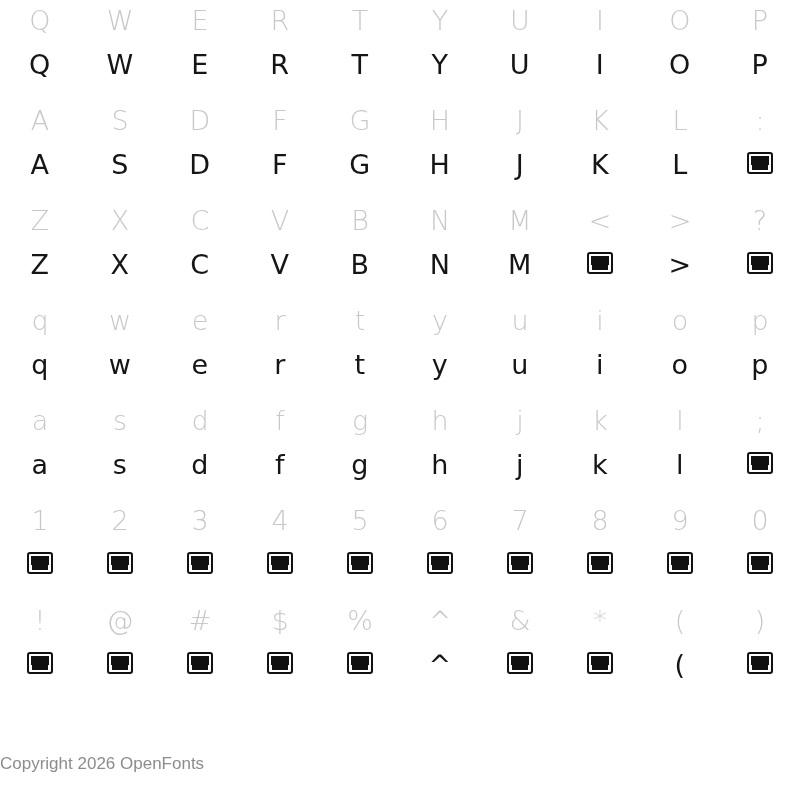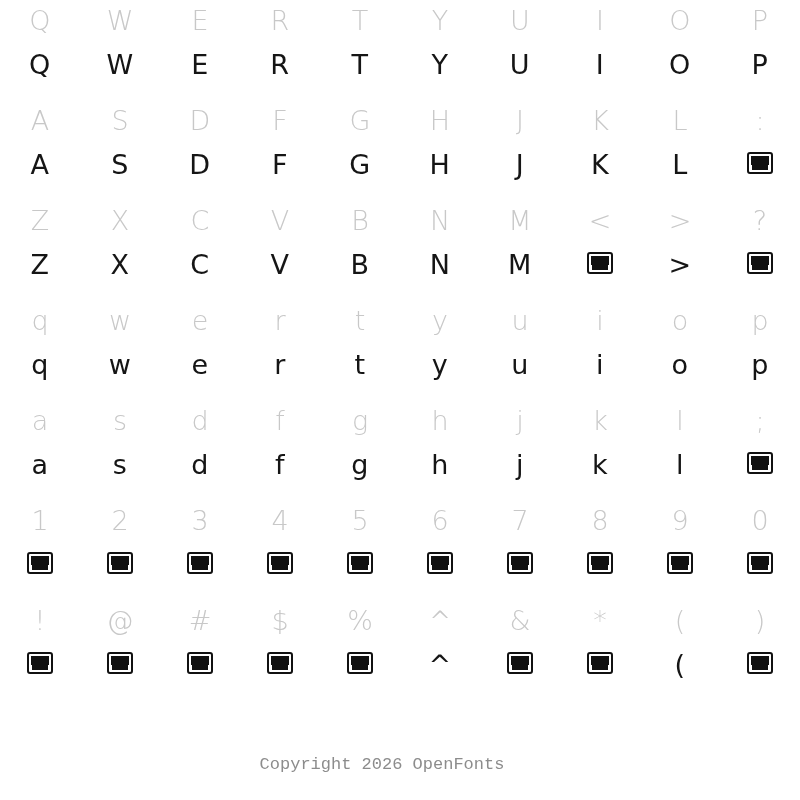--- a/index.html
+++ b/index.html
@@ -97,22 +97,21 @@
     left: 3px;
     width: 20px;
     height: 2px;
     background: #ffffff;
   }
   .footer {
     position: absolute;
     left: 0;
     right: 0;
     bottom: 26px;
-    text-align: center;
-    font-family: Liberation Mono, monospace;
+    font-family: Liberation Sans, sans-serif;
     font-size: 17px;
     color: #8c8c8c;
     padding-right: 36px;
     box-sizing: border-box;
   }
 </style>
 </head>
 <body>
 
 <div id="sheet">

